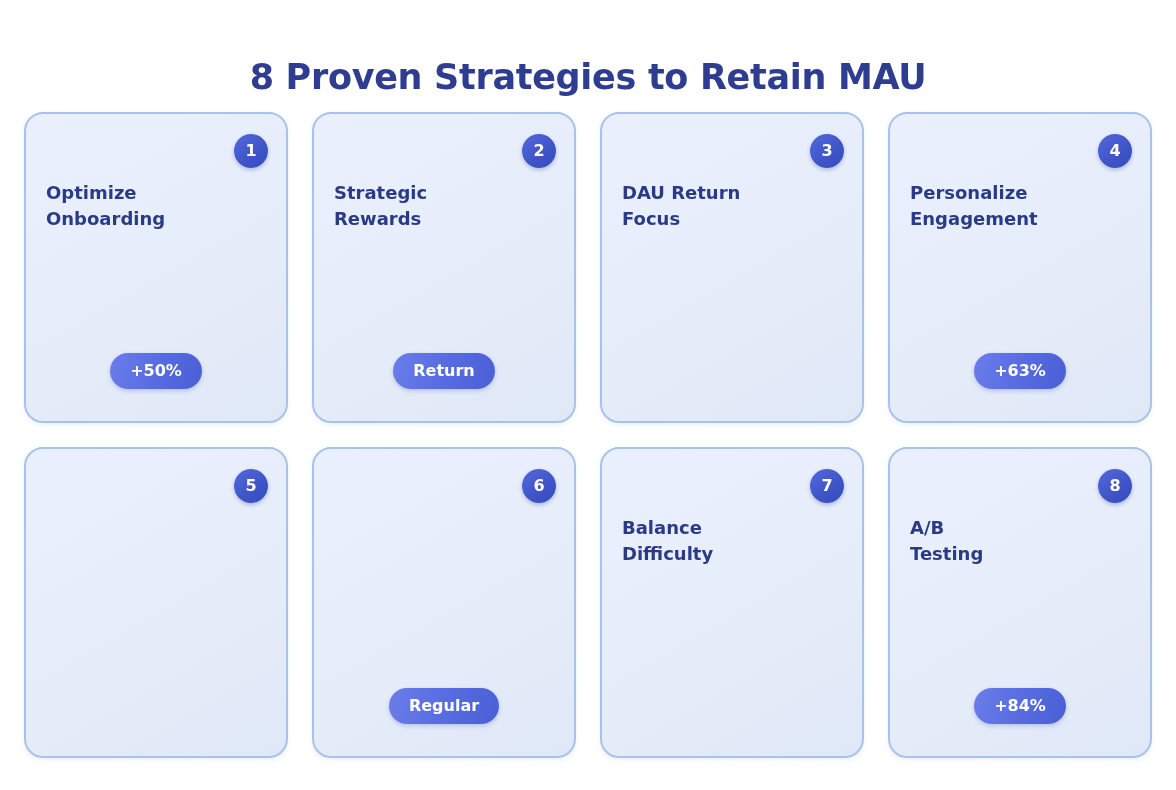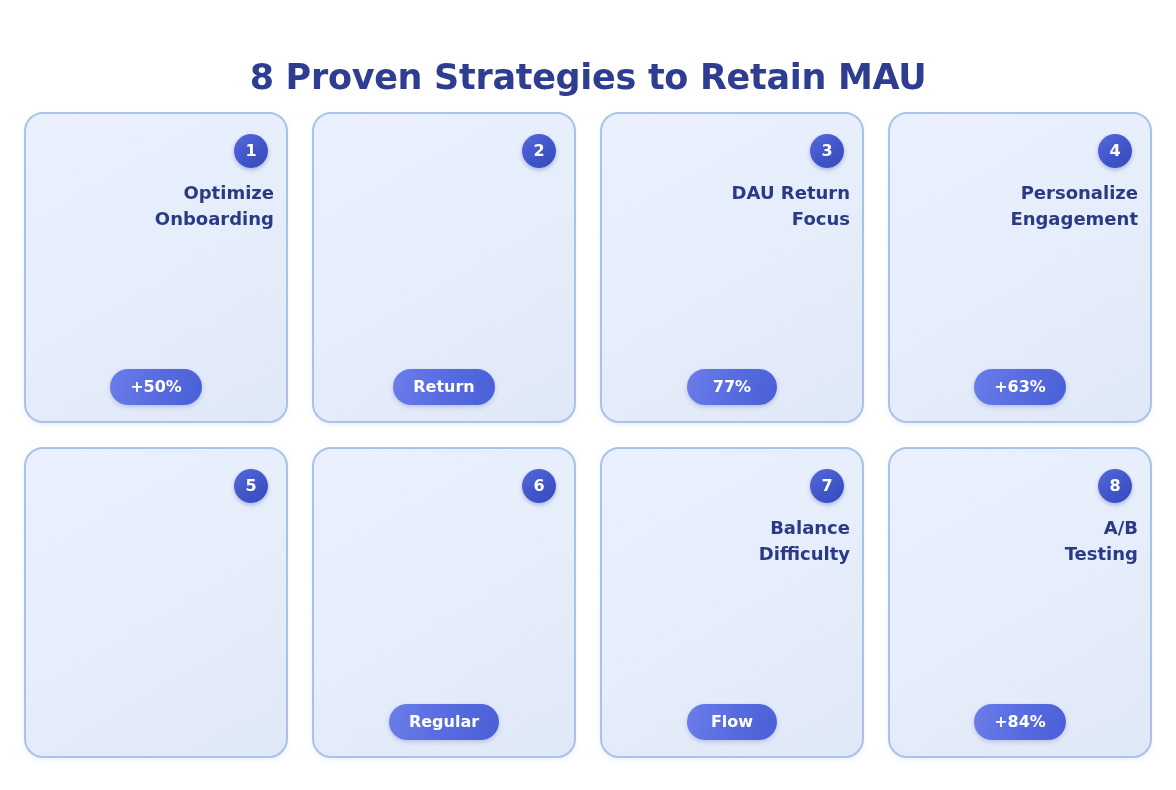--- a/index.html
+++ b/index.html
@@ -67,33 +67,33 @@
     justify-content: center;
     box-shadow: 0 2px 4px rgba(50, 70, 160, 0.32);
     line-height: 1;
   }
 
   .card-title {
     position: absolute;
     top: 66px;
     left: 20px;
     right: 12px;
-    text-align: right;
+    text-align: left;
     font-size: 18px;
     font-weight: bold;
     color: #2a3a86;
     line-height: 1.42;
     white-space: pre-line;
   }
 
   .card-badge-row {
     position: absolute;
     left: 0;
     right: 0;
-    bottom: 16px;
+    bottom: 32px;
     display: flex;
     justify-content: center;
   }
 
   .card-badge {
     display: inline-flex;
     align-items: center;
     justify-content: center;
     min-width: 50px;
     height: 36px;
@@ -119,32 +119,31 @@
     <div class="card-number">1</div>
     <div class="card-title">Optimize
 Onboarding</div>
     <div class="card-badge-row">
       <span class="card-badge">+50%</span>
     </div>
   </div>
 
   <div class="card">
     <div class="card-number">2</div>
+    <div class="card-title">Strategic
+Rewards</div>
     <div class="card-badge-row">
       <span class="card-badge">Return</span>
     </div>
   </div>
 
   <div class="card">
     <div class="card-number">3</div>
     <div class="card-title">DAU Return
 Focus</div>
-    <div class="card-badge-row">
-      <span class="card-badge">77%</span>
-    </div>
   </div>
 
   <div class="card">
     <div class="card-number">4</div>
     <div class="card-title">Personalize
 Engagement</div>
     <div class="card-badge-row">
       <span class="card-badge">+63%</span>
     </div>
   </div>
@@ -157,23 +156,20 @@
     <div class="card-number">6</div>
     <div class="card-badge-row">
       <span class="card-badge">Regular</span>
     </div>
   </div>
 
   <div class="card">
     <div class="card-number">7</div>
     <div class="card-title">Balance
 Difficulty</div>
-    <div class="card-badge-row">
-      <span class="card-badge">Flow</span>
-    </div>
   </div>
 
   <div class="card">
     <div class="card-number">8</div>
     <div class="card-title">A/B
 Testing</div>
     <div class="card-badge-row">
       <span class="card-badge">+84%</span>
     </div>
   </div>

